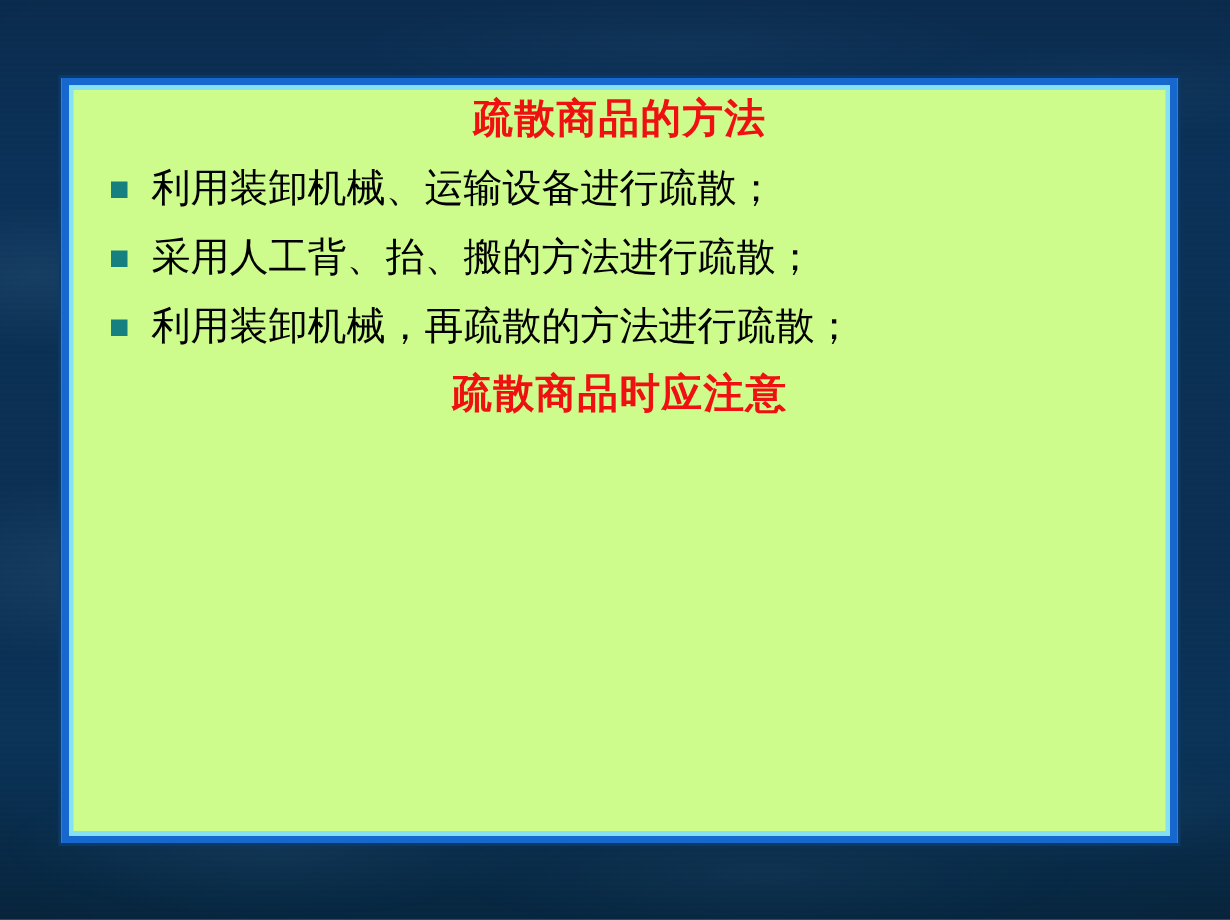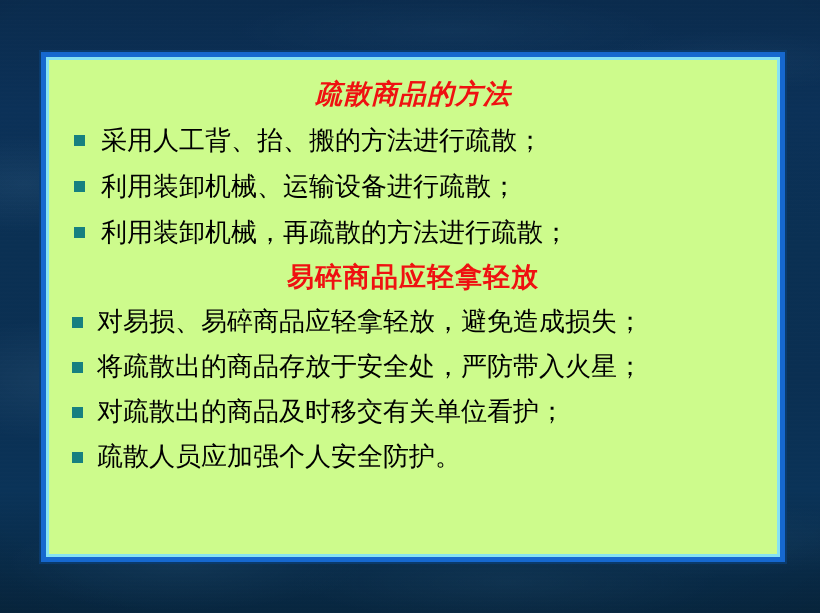--- a/index.html
+++ b/index.html
@@ -85,21 +85,21 @@
   .section-title {
     text-align: center;
     color: #ef1111;
     font-weight: bold;
     font-size: 27px;
     line-height: 1.0;
     letter-spacing: 1px;
     font-family: "DejaVu Sans", "Liberation Sans", sans-serif;
     white-space: nowrap;
   }
-  #title-main { margin-top: 14px; margin-bottom: 10px; font-style: italic; }
+  #title-main { margin-bottom: 10px; }
   #title-second { margin-top: 8px; margin-bottom: 9px; }
 
   ul.bullets {
     list-style: none;
     margin: 0;
     padding: 0;
   }
   ul.bullets li {
     display: flex;
     align-items: flex-start;
@@ -139,48 +139,30 @@
   <div id="bg-vignette"></div>
 
   <div id="content-frame">
     <div id="content-inner">
 
       <div class="section-title" id="title-main">疏散商品的方法</div>
 
       <ul class="bullets" id="group-one">
         <li>
           <span class="bullet-marker"></span>
-          <span class="bullet-text">采用人工背、抬、搬的方法进行疏散；</span>
+          <span class="bullet-text">利用装卸机械、运输设备进行疏散；</span>
         </li>
         <li>
           <span class="bullet-marker"></span>
-          <span class="bullet-text">利用装卸机械、运输设备进行疏散；</span>
+          <span class="bullet-text">采用人工背、抬、搬的方法进行疏散；</span>
         </li>
         <li>
           <span class="bullet-marker"></span>
           <span class="bullet-text">利用装卸机械，再疏散的方法进行疏散；</span>
         </li>
       </ul>
 
-      <div class="section-title" id="title-second">易碎商品应轻拿轻放</div>
+      <div class="section-title" id="title-second">疏散商品时应注意</div>
 
-      <ul class="bullets" id="group-two">
-        <li>
-          <span class="bullet-marker"></span>
-          <span class="bullet-text">对易损、易碎商品应轻拿轻放，避免造成损失；</span>
-        </li>
-        <li>
-          <span class="bullet-marker"></span>
-          <span class="bullet-text">将疏散出的商品存放于安全处，严防带入火星；</span>
-        </li>
-        <li>
-          <span class="bullet-marker"></span>
-          <span class="bullet-text">对疏散出的商品及时移交有关单位看护；</span>
-        </li>
-        <li>
-          <span class="bullet-marker"></span>
-          <span class="bullet-text">疏散人员应加强个人安全防护。</span>
-        </li>
-      </ul>
 
     </div>
   </div>
 </div>
 
 </body></html>

